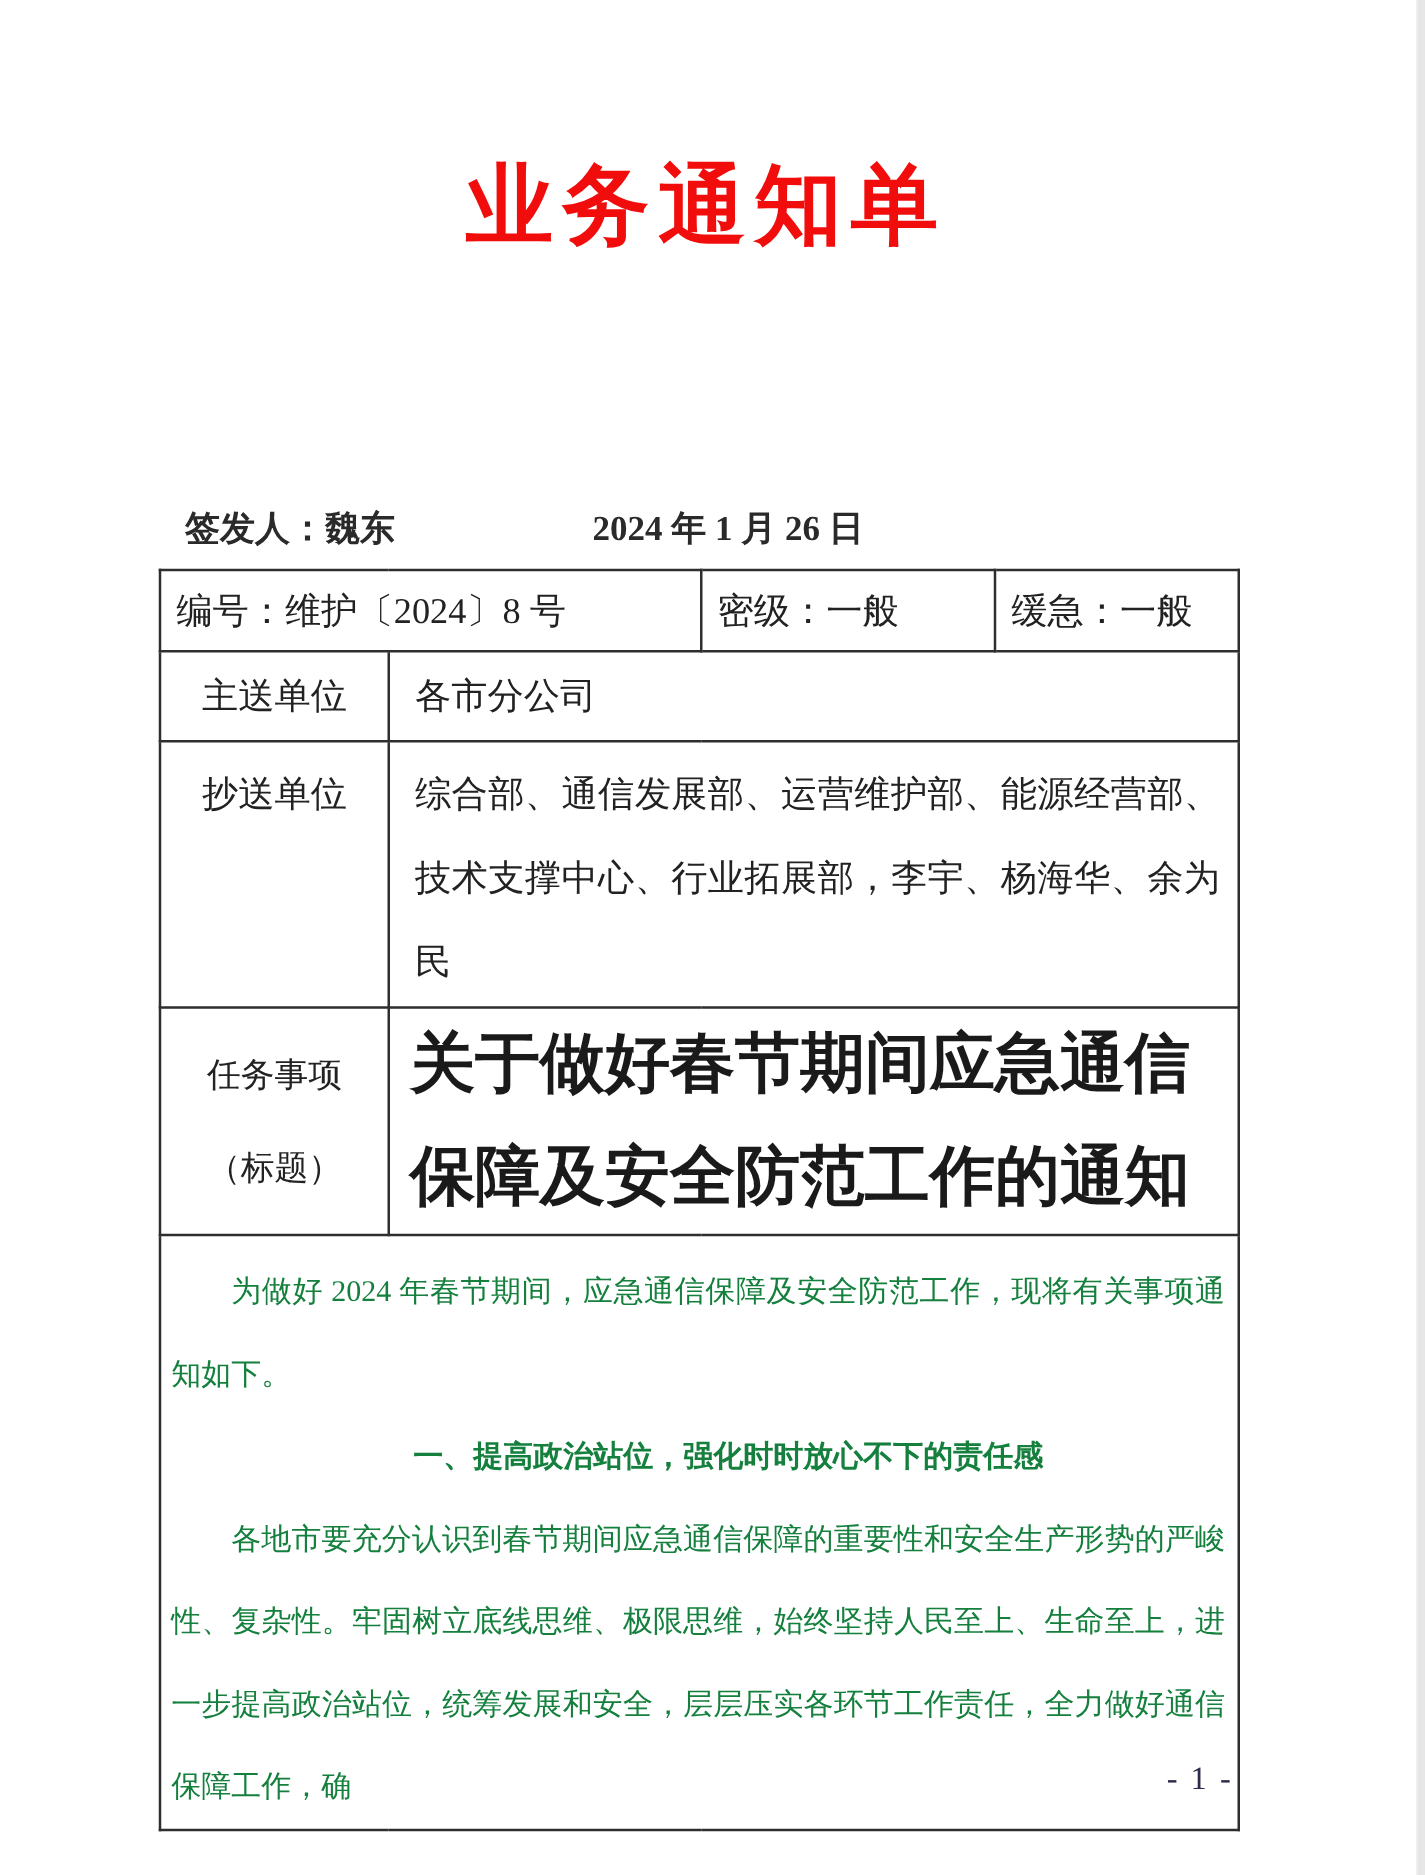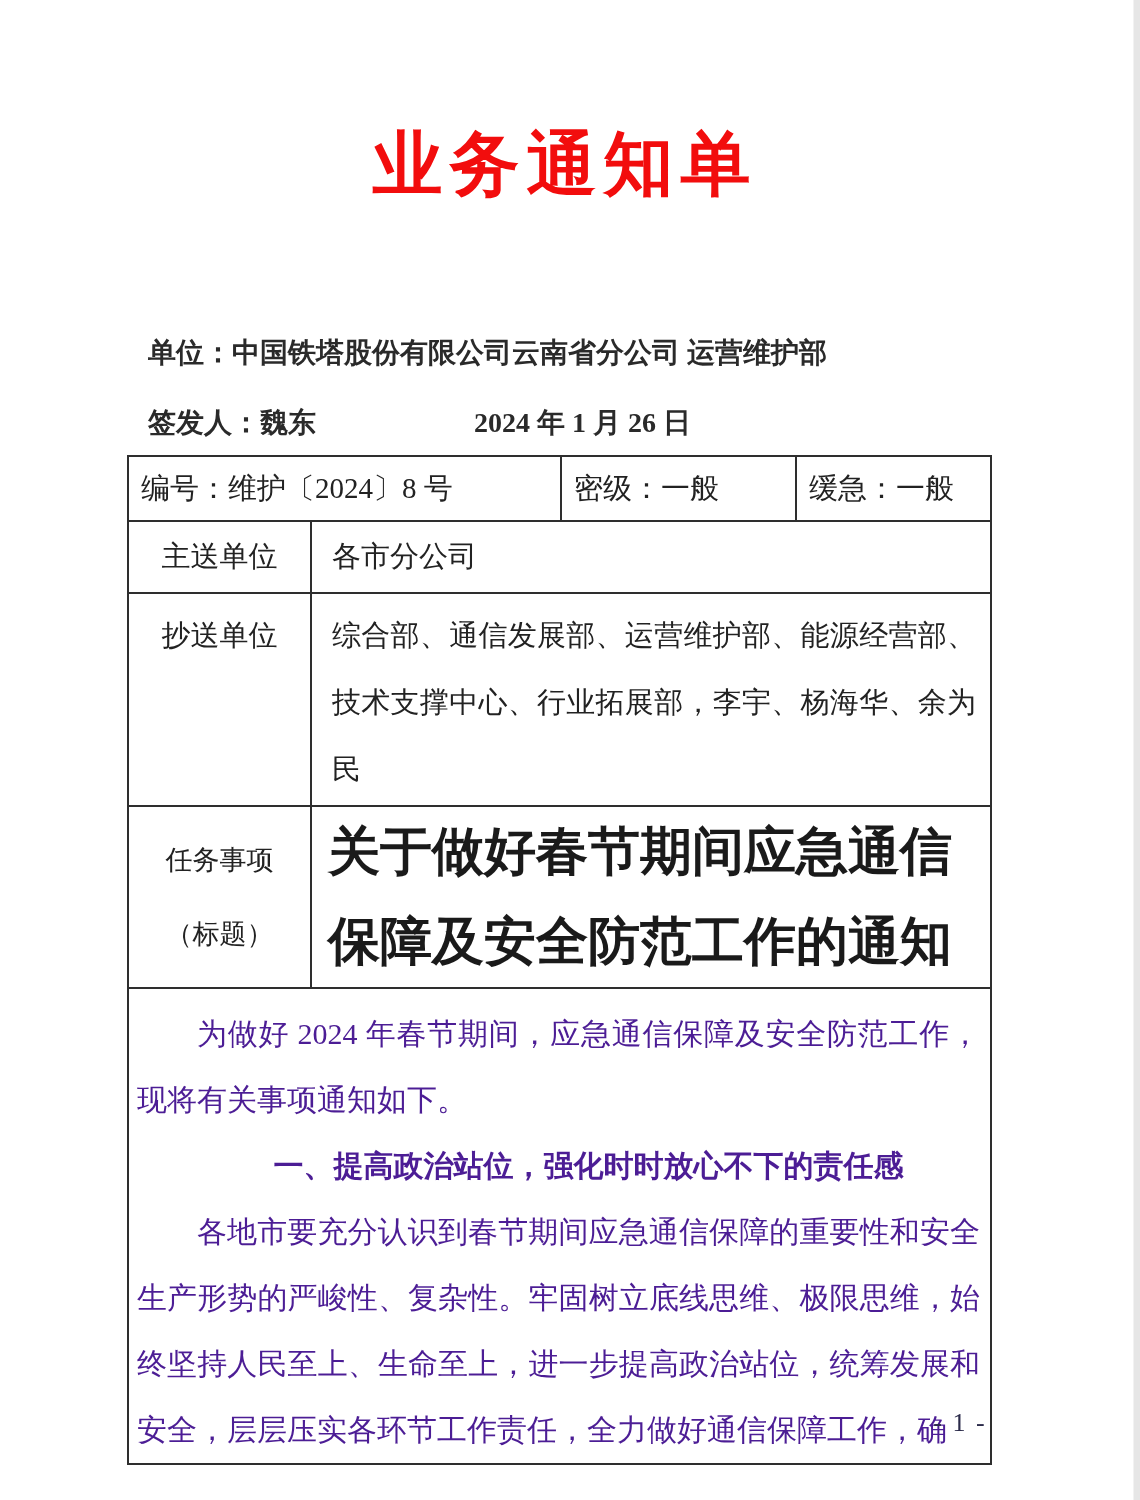--- a/index.html
+++ b/index.html
@@ -35,37 +35,36 @@
   tr.r2 td { height: 72px; }
   tr.r2 td.value-cell { padding-left: 20px; }
   tr.r3 td { height: 198px; font-family: Liberation Mono, monospace; }
   tr.r3 td.label-cell { vertical-align: top; padding-top: 22px; }
   tr.r3 td.value-cell { vertical-align: top; padding: 10px 14px 0 20px; line-height: 67px; text-align: justify; }
   tr.r4 td { height: 137px; }
   tr.r4 td.label-cell { font-size: 27px; line-height: 74px; }
   tr.r4 td.value-cell { padding: 0 14px 0 16px; font-size: 52px; font-weight: bold; line-height: 90px; color: #1a1a1a; }
   tr.r5 td { height: 385px; vertical-align: top; padding: 12px 10px 0 8px; }
   .body-text p {
-    font-size: 30px; line-height: 66px; text-indent: 2em;
-    text-align: justify; color: #4c1d95;
+    font-size: 24px; line-height: 66px; text-indent: 2em;
+    text-align: justify; color: #15803d;
   }
   .body-text p.section-heading { font-weight: bold; text-align: center; }
   .page-number {
     position: absolute; top: 1408px; left: 880px; width: 160px;
     text-align: center; font-size: 26px; color: #2b2b4a; letter-spacing: 2px;
   }
 </style>
 </head>
 <body>
 
 <div class="page">
 
   <div class="doc-title">业务通知单</div>
 
-  <div class="hdr-line hdr-unit">单位：中国铁塔股份有限公司云南省分公司 运营维护部</div>
 
   <div class="hdr-line hdr-signer">
     <span>签发人：魏东</span><span class="hdr-date">2024 年 1 月 26 日</span>
   </div>
 
   <table class="form">
     <colgroup>
       <col style="width:183px">
         <col style="width:250px">
         <col style="width:235px">

